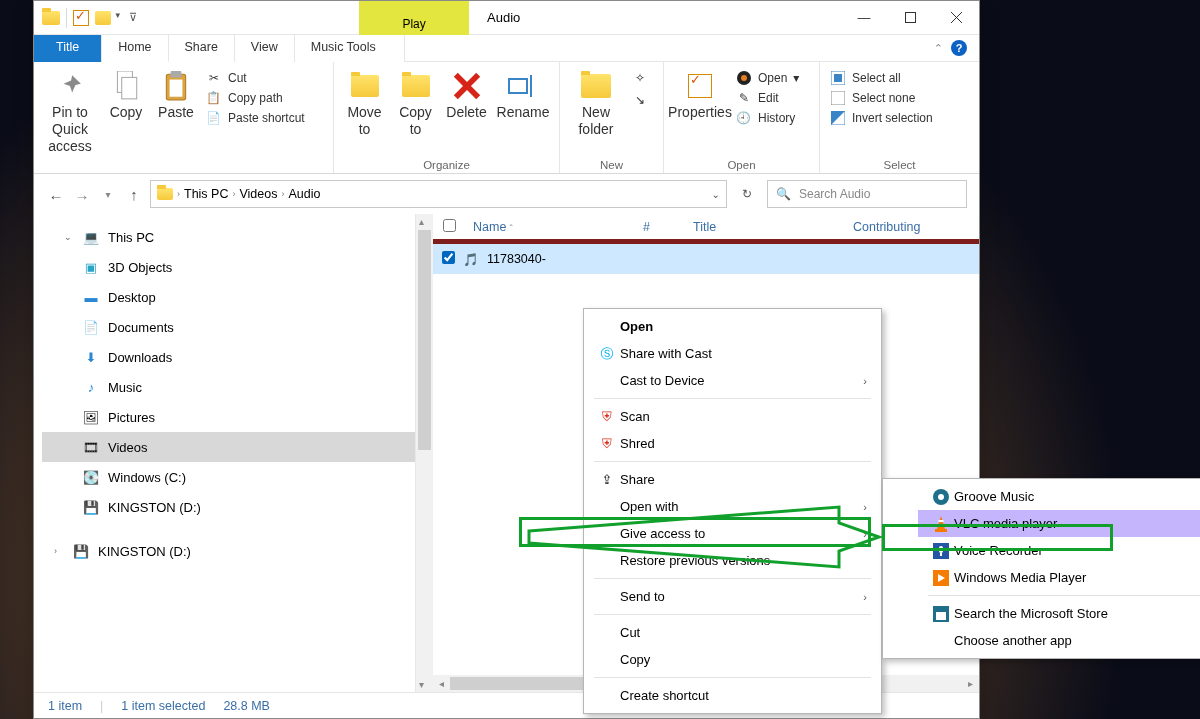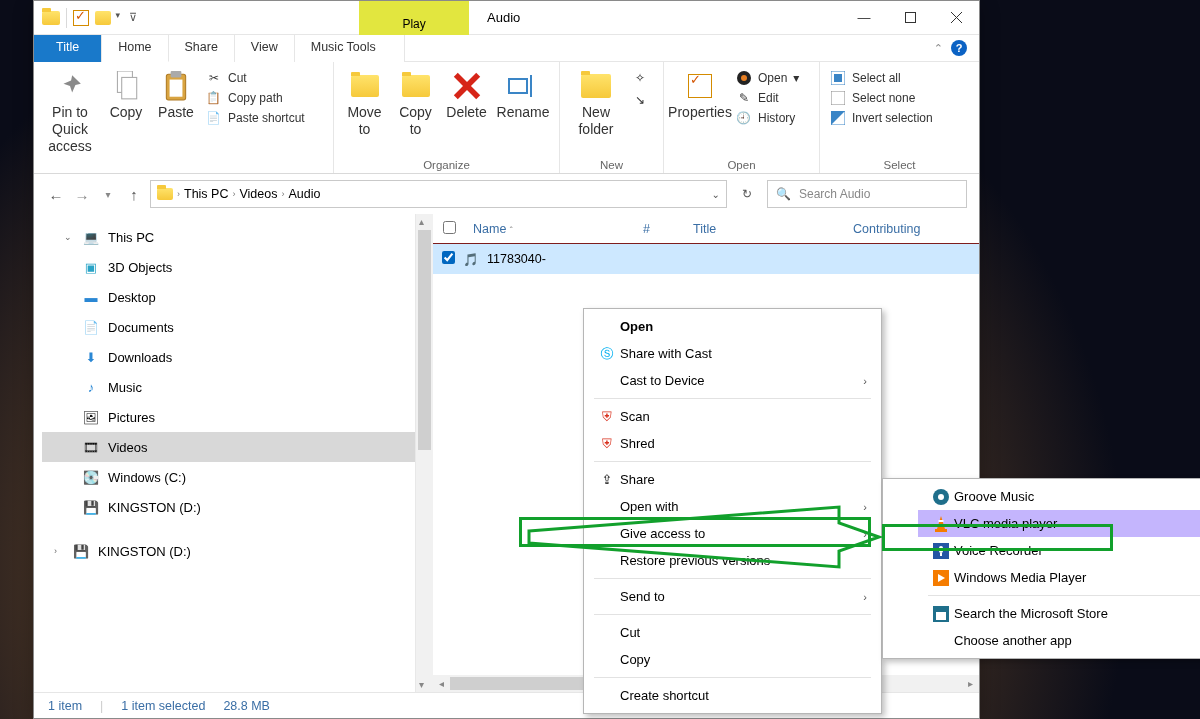--- a/index.html
+++ b/index.html
@@ -85,21 +85,21 @@
   .search { width:200px; height:28px; border:1px solid #c9c9c9; display:flex; align-items:center; gap:8px; padding:0 8px; color:#888;}
   
   .content { display:flex; height:calc(100% - 34px - 27px - 112px - 40px - 26px); }
   .tree { width:382px; overflow-y:auto; border-right:1px solid #e8e8e8; padding:8px 0 8px 8px;}
   .tree ul { list-style:none; }
   .tree li { display:flex; align-items:center; gap:8px; height:30px; padding-left:22px; font-size:13px;}
   .tree li.selected { background:#d8d8d8;}
   .tree li .caret { width:10px; color:#666; font-size:9px;}
   .tree li .ticon { width:18px; height:16px; display:flex; align-items:center; justify-content:center;}
   .files { flex:1; display:flex; flex-direction:column;}
-  .cols { display:flex; align-items:center; height:30px; border-bottom:1px solid #7f1d1d; color:#3a6ea5; font-size:12.5px;}
+  .cols { display:flex; align-items:center; height:30px; border-bottom:5px solid #7f1d1d; color:#3a6ea5; font-size:12.5px;}
   .cols .cell { padding:0 10px;}
   .row { height:30px; display:flex; align-items:center; background:#cde8ff; font-size:12.5px;}
   .row .chk { width:30px; text-align:center;}
   .row .chk input { accent-color:#0067c0;}
   .status { height:26px; display:flex; align-items:center; gap:18px; padding:0 14px; border-top:1px solid #e6e6e6; color:#3a6ea5; font-size:12.5px; background:#fff;}
   
   .ctx {
     position:absolute; background:#fff; border:1px solid #b6b6b6;
     box-shadow:3px 3px 6px rgba(0,0,0,.25); font-size:13px; padding:4px 0;
   }

